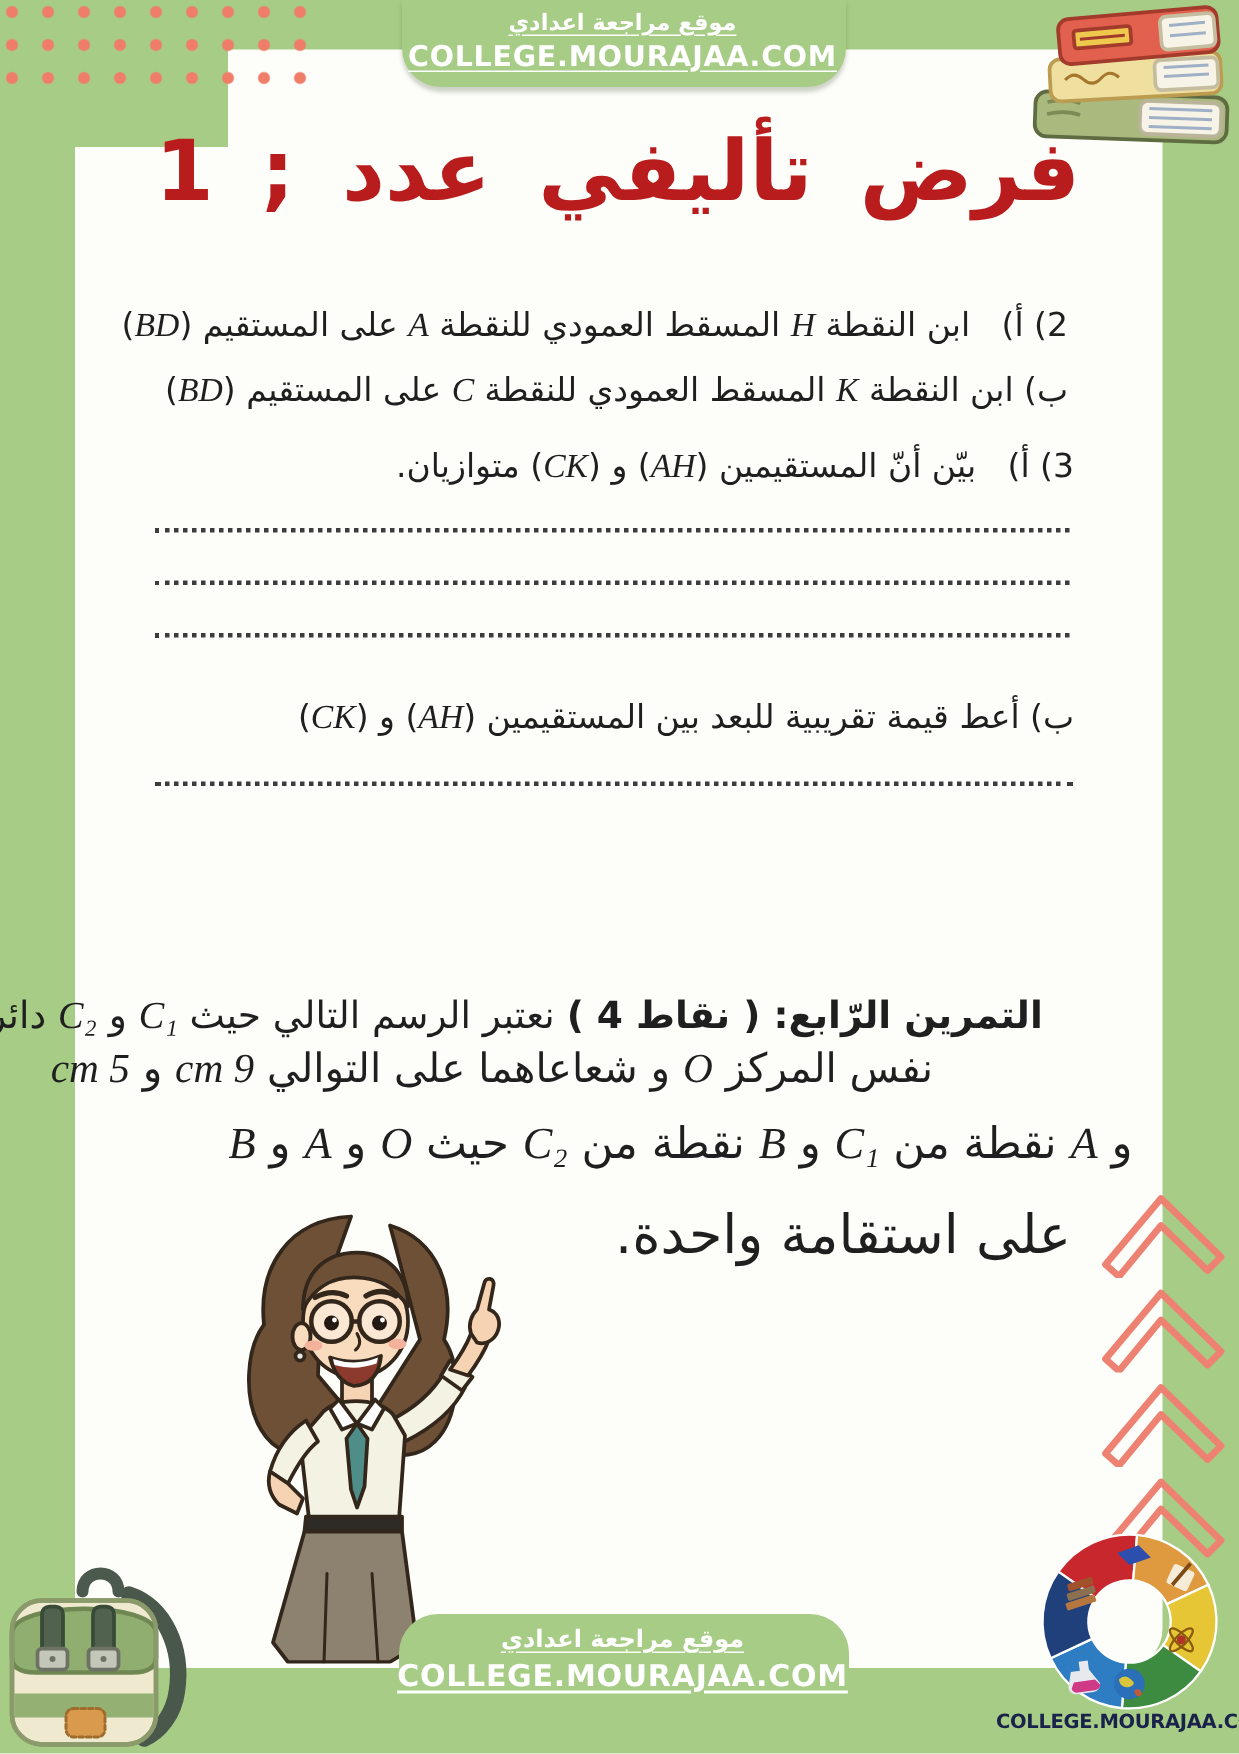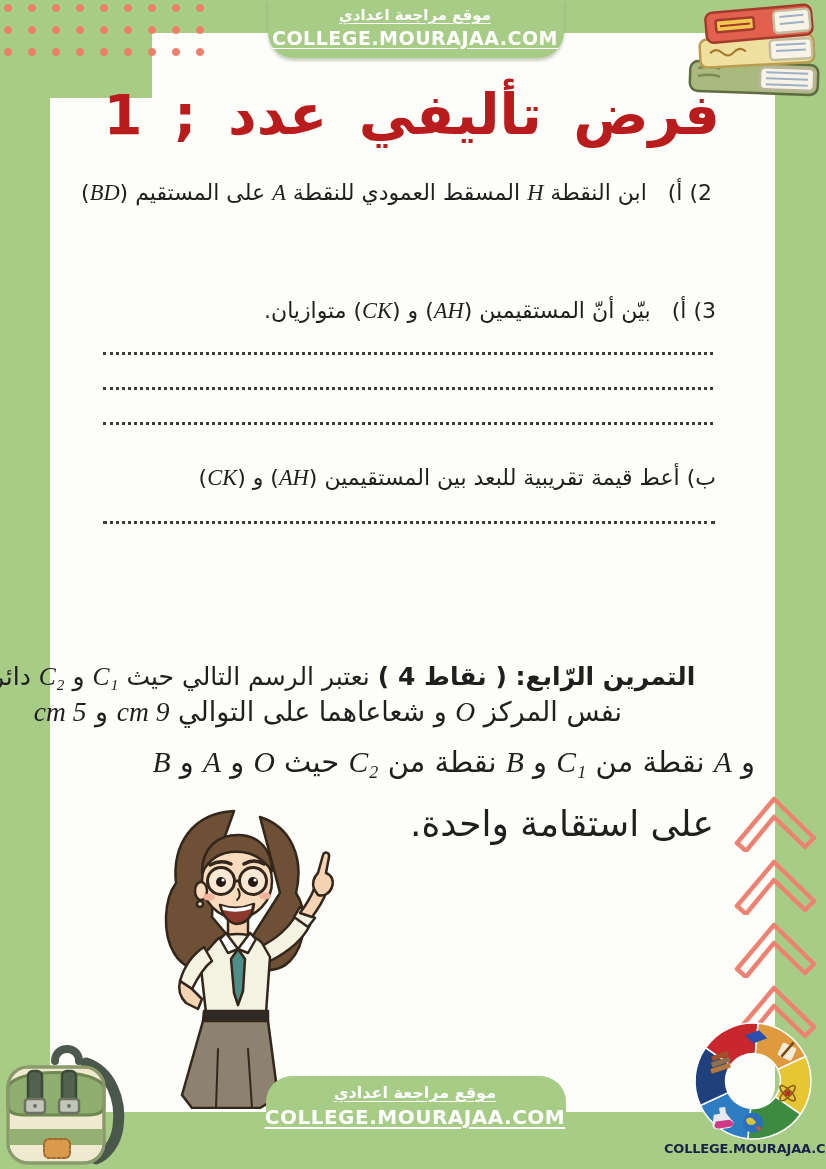--- a/index.html
+++ b/index.html
@@ -68,21 +68,22 @@
         <rect x="88" y="12" width="36" height="22" rx="4" fill="#f7f4e7" stroke="#c5bda0"></rect>
         <path d="M94,18 H118 M94,25 H118" stroke="#9fb0c6" stroke-width="2" fill="none"></path>
         <rect x="30" y="16" width="38" height="12" rx="2" fill="#efc84e" stroke="#a33b2d"></rect>
         <path d="M34,22 h30" stroke="#a33b2d" stroke-width="2"></path>
       </g>
     </g>
   </svg>
 
   <div class="abs title" dir="rtl">فرض تأليفي عدد ; 1</div>
 
-  <div class="abs line q mathify" dir="rtl" style="right:114px;top:180px">2) أ)   ابن النقطة <i class="m">H</i> المسقط العمودي للنقطة <i class="m">A</i> على المستقيم (<i class="m">BD</i>)</div>
+  <div class="abs line q mathify" dir="rtl" style="right:114px;top:204px">2) أ)   ابن النقطة <i class="m">H</i> المسقط العمودي للنقطة <i class="m">A</i> على المستقيم (<i class="m">BD</i>)</div>
+  <div class="abs line q mathify" dir="rtl" style="right:114px;top:247px">ب) ابن النقطة <i class="m">K</i> المسقط العمودي للنقطة <i class="m">C</i> على المستقيم (<i class="m">BD</i>)</div>
   <div class="abs line q mathify" dir="rtl" style="right:110px;top:298px">3) أ)   بيّن أنّ المستقيمين (<i class="m">AH</i>) و (<i class="m">CK</i>) متوازيان.</div>
 
   <div class="abs dotline" style="left:103px;top:352px;width:610px"></div>
   <div class="abs dotline" style="left:103px;top:387px;width:610px"></div>
   <div class="abs dotline" style="left:103px;top:422px;width:610px"></div>
 
   <div class="abs line mathify" dir="rtl" style="right:110px;top:465px;font-size:22px">ب) أعط قيمة تقريبية للبعد بين المستقيمين (<i class="m">AH</i>) و (<i class="m">CK</i>)</div>
   <div class="abs dotline" style="left:103px;top:521px;width:612px"></div>
 
   <div class="abs line" dir="rtl" style="right:99px;top:633px;font-size:25px">

